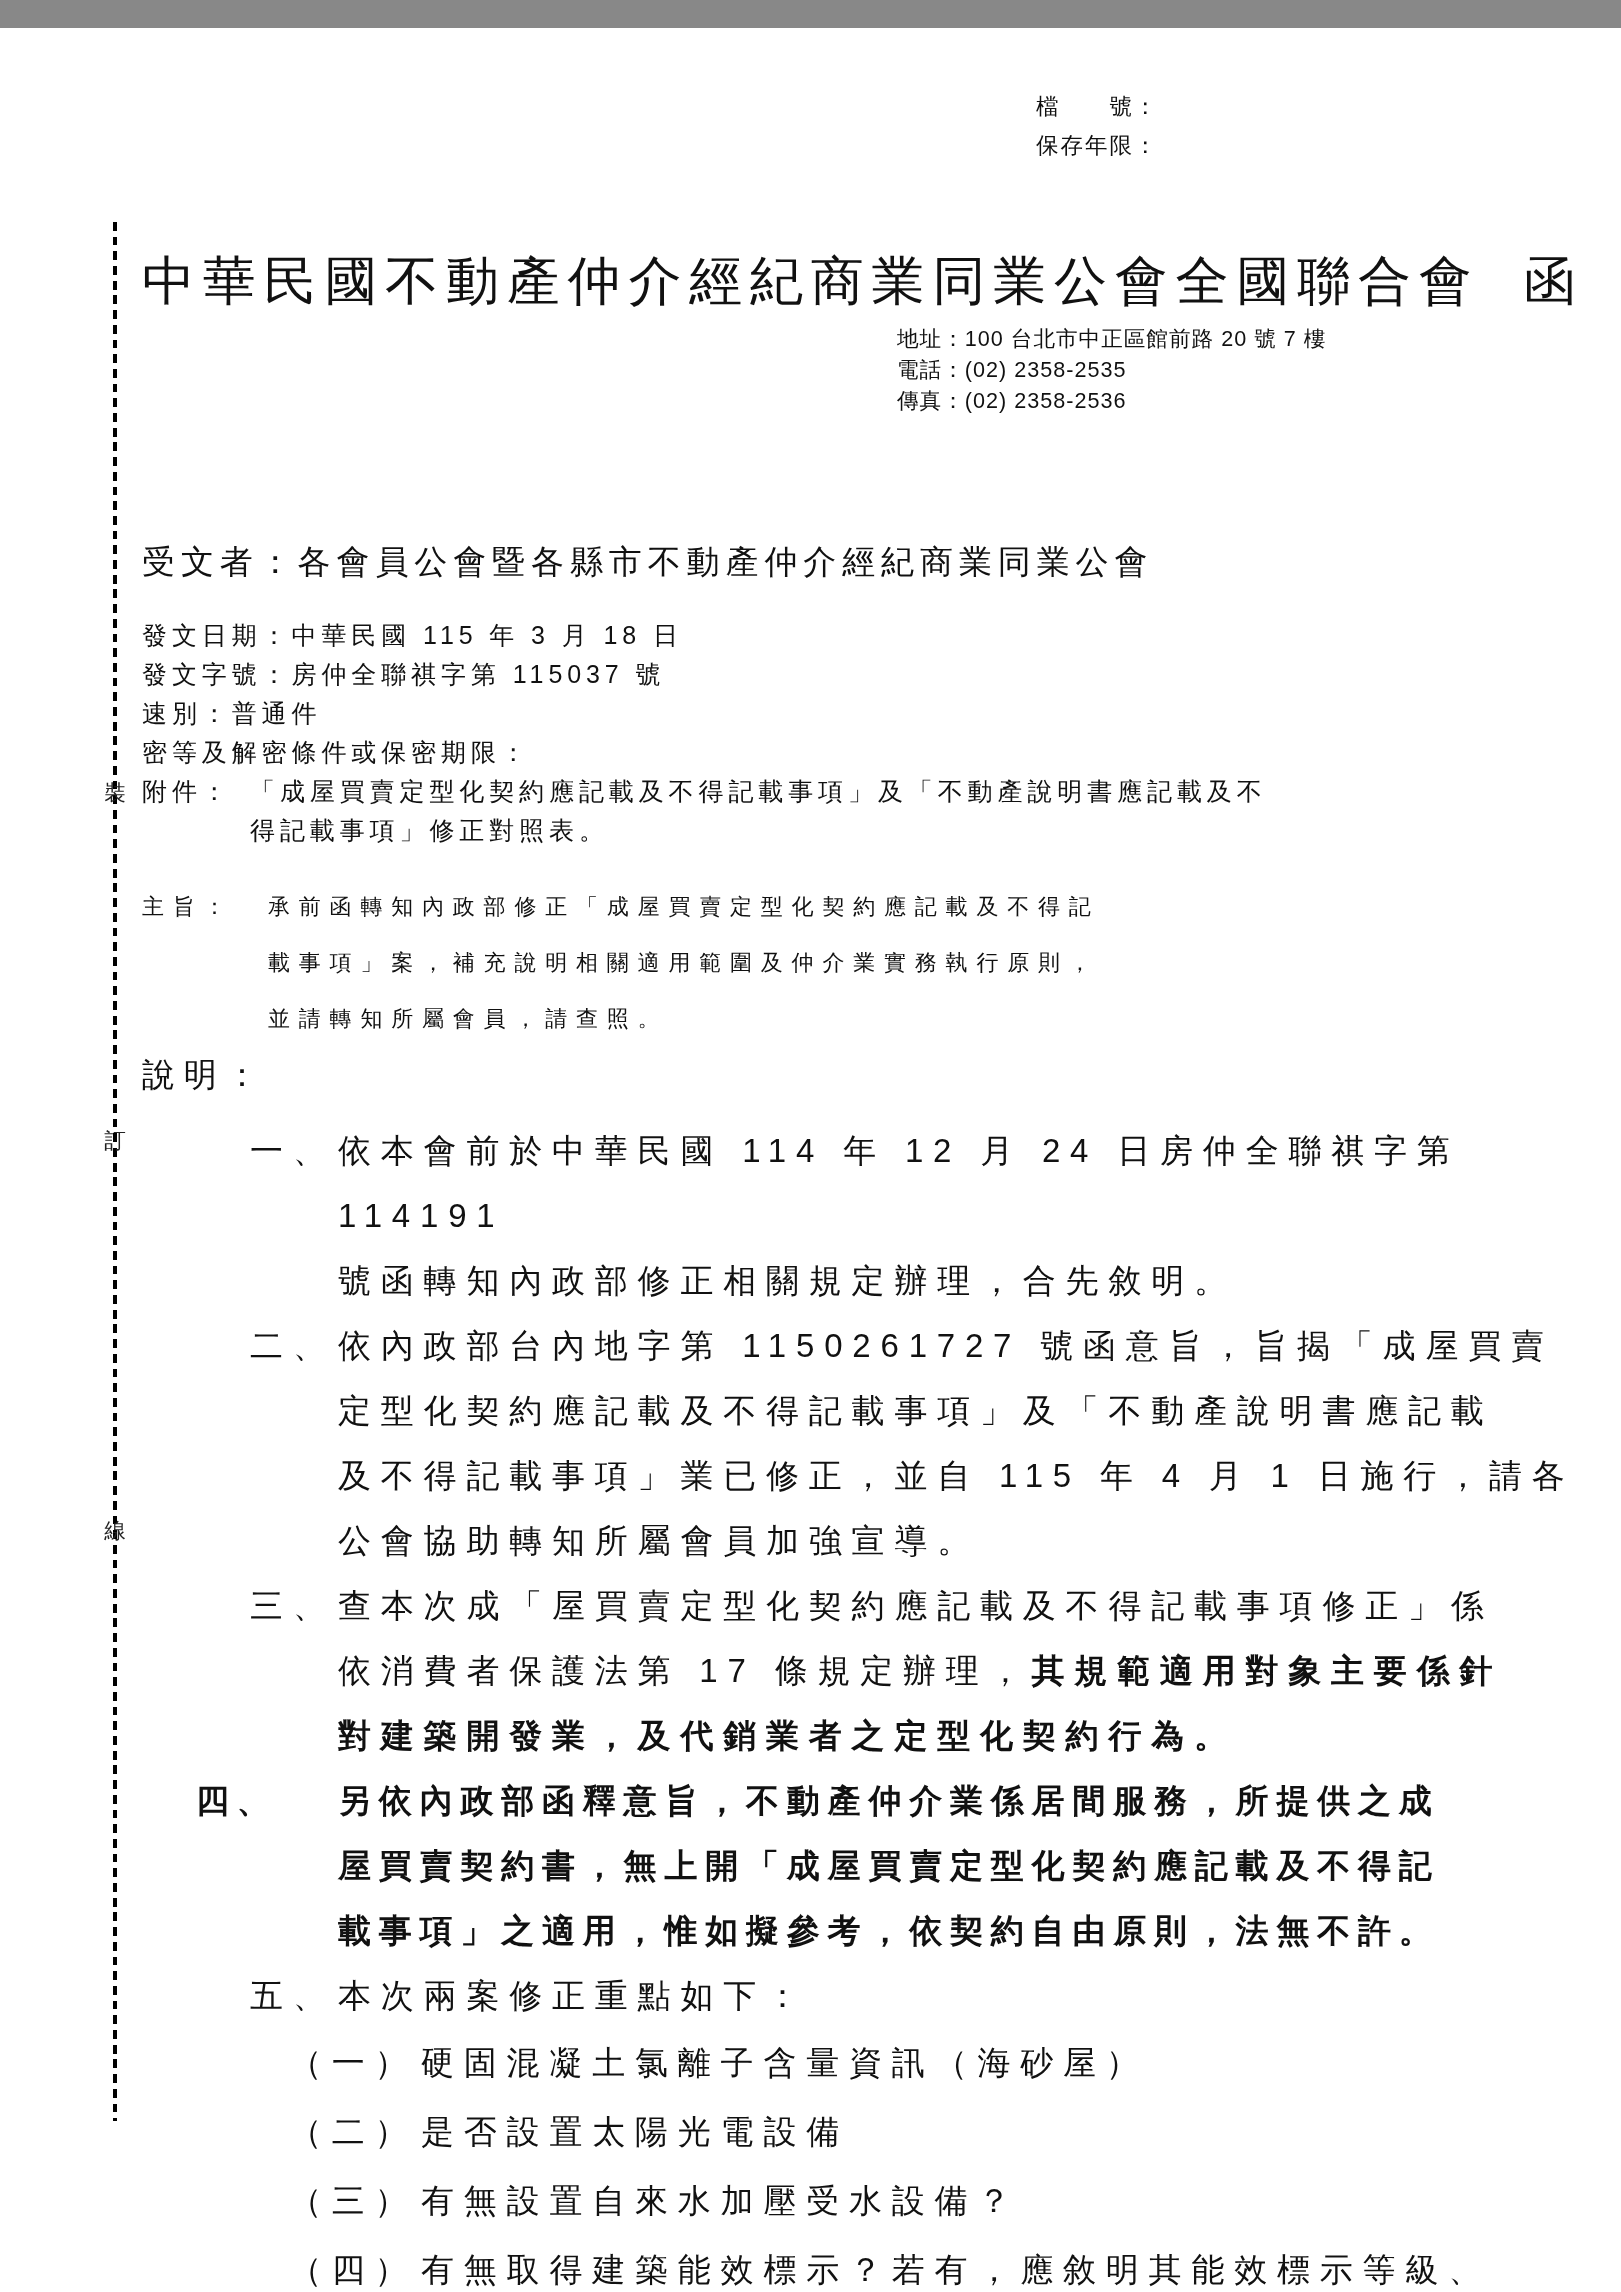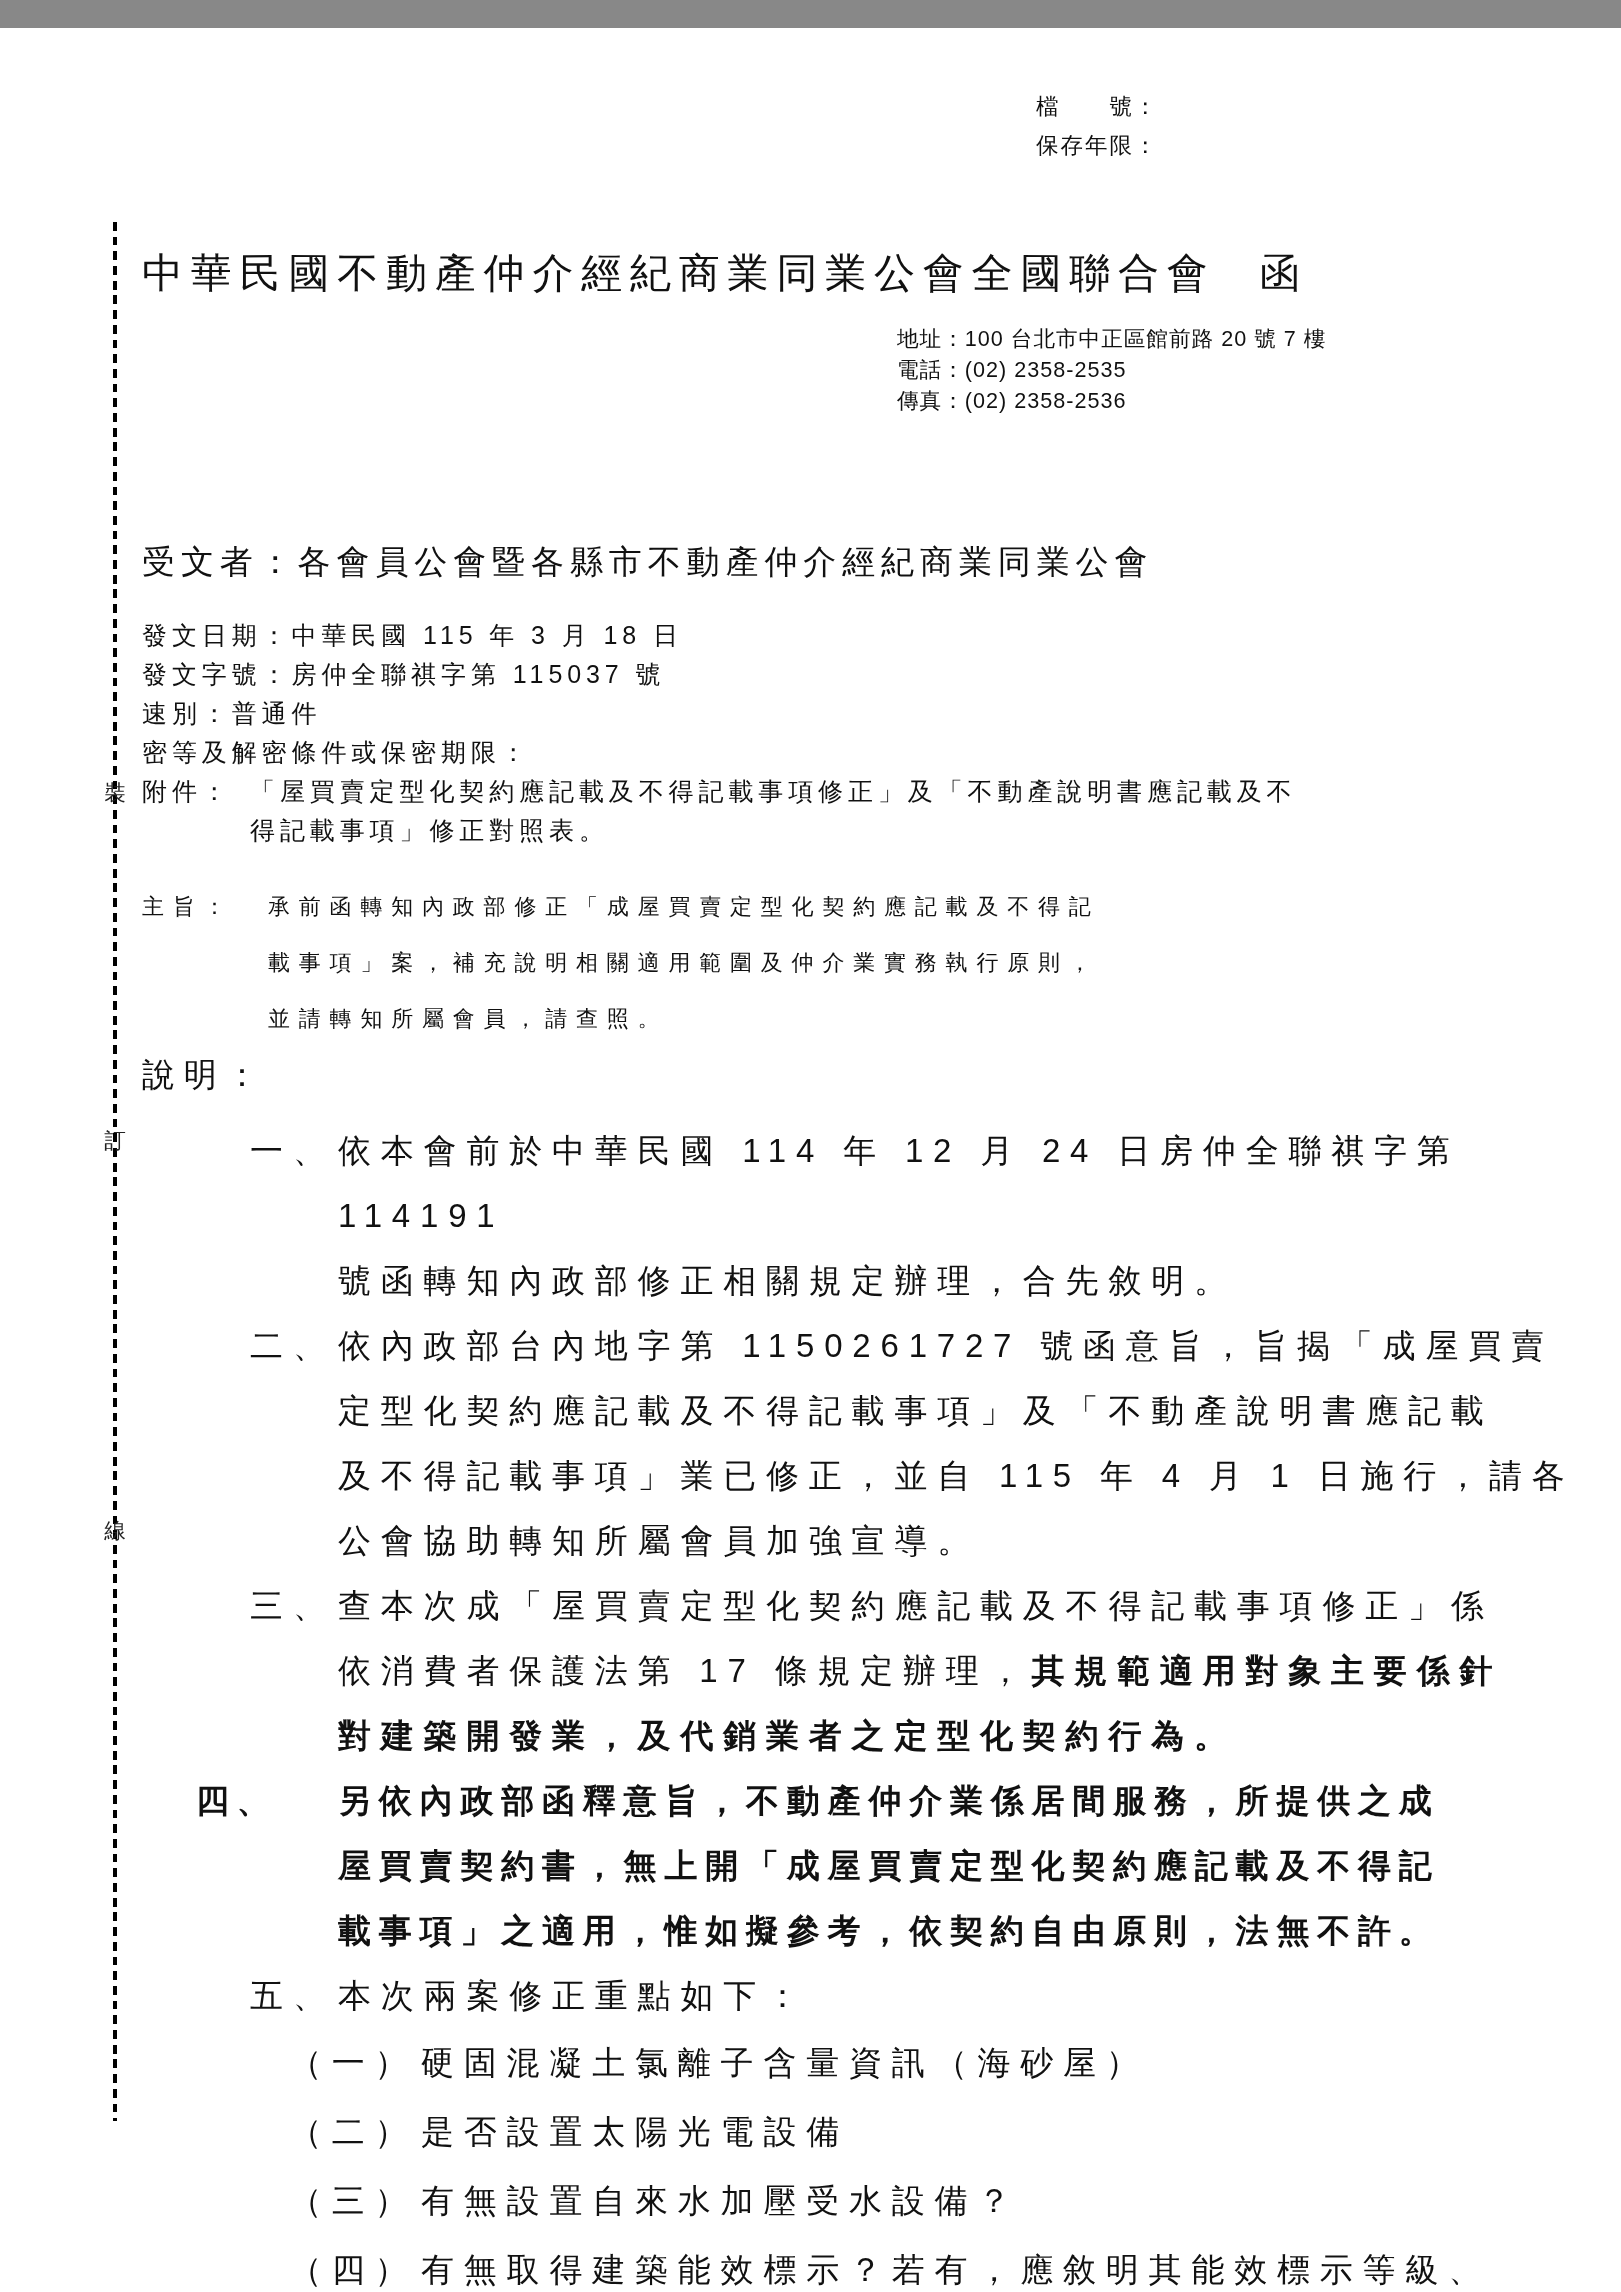--- a/index.html
+++ b/index.html
@@ -25,21 +25,21 @@
   .binding-mark{
     position:absolute;left:93px;width:44px;text-align:center;
     font-size:21.6px;color:#222;
   }
   .bm-top{top:750px;}
   .bm-mid{top:1098px;}
   .bm-bot{top:1488px;}
   
   .title{
     position:absolute;left:142px;top:218px;margin:0;
-    font-size:41px;font-weight:400;letter-spacing:7.8px;white-space:nowrap;
+    font-size:53px;font-weight:400;letter-spacing:7.8px;white-space:nowrap;
   }
   .doc-type{margin-left:44px;}
   
   .addr{
     position:absolute;left:897px;top:295px;
     font-size:21.6px;line-height:31px;letter-spacing:1px;
   }
   
   .recipient{
     position:absolute;left:142px;top:512px;
@@ -104,21 +104,21 @@
 
   <div class="recipient">受文者：各會員公會暨各縣市不動產仲介經紀商業同業公會</div>
 
   <div class="meta">
     <div>發文日期：中華民國 115 年 3 月 18 日</div>
     <div>發文字號：房仲全聯祺字第 115037 號</div>
     <div>速別：普通件</div>
     <div>密等及解密條件或保密期限：</div>
     <div class="hang">
       <span class="lbl">附件：</span>
-      <span class="txt">「屋買賣定型化契約應記載及不得記載事項修正」及「不動產說明書應記載及不
+      <span class="txt">「成屋買賣定型化契約應記載及不得記載事項」及「不動產說明書應記載及不
 得記載事項」修正對照表。</span>
     </div>
   </div>
 
   <div class="subject hang">
     <span class="lbl">主旨：</span>
     <span class="txt">承前函轉知內政部修正「成屋買賣定型化契約應記載及不得記
 載事項」案，補充說明相關適用範圍及仲介業實務執行原則，
 並請轉知所屬會員，請查照。</span>
   </div>

